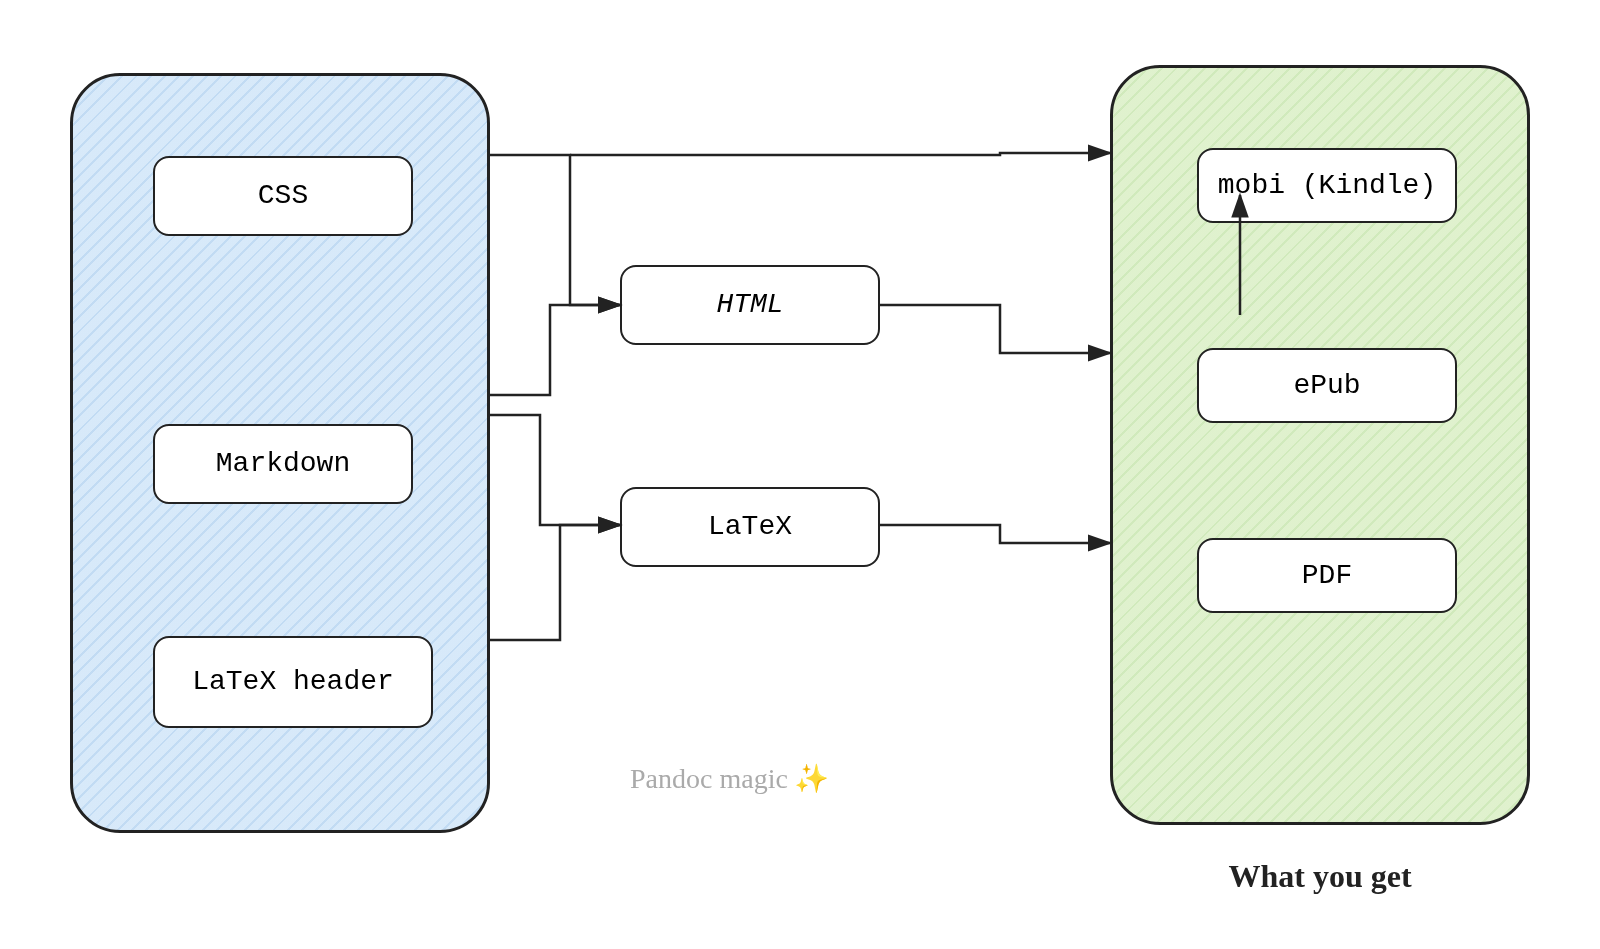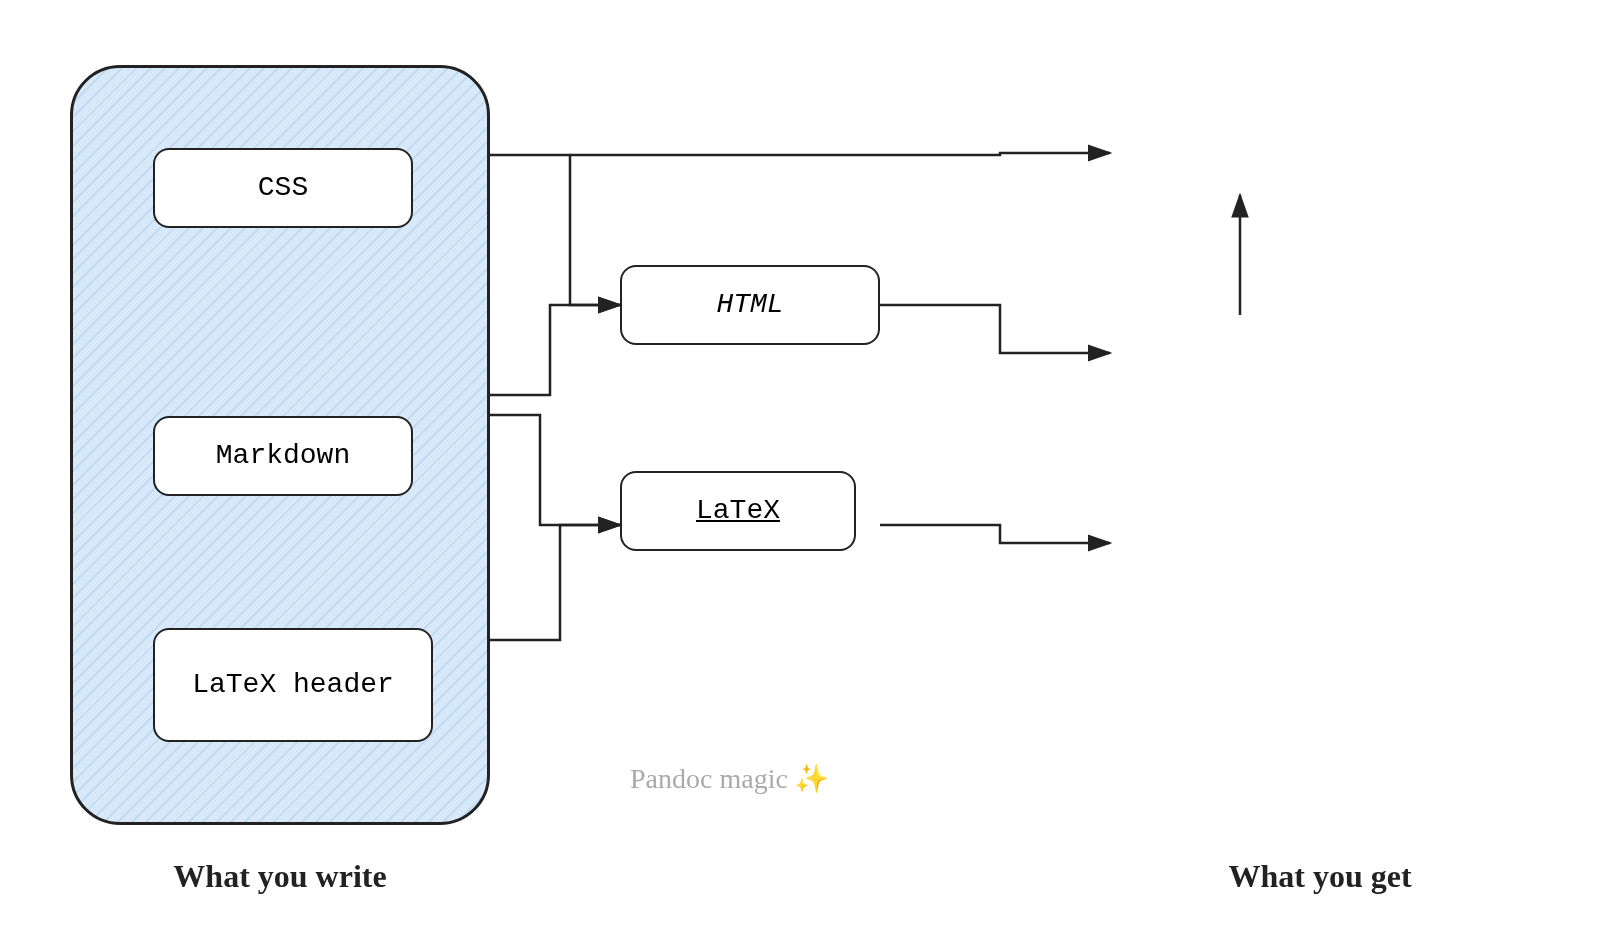--- a/index.html
+++ b/index.html
@@ -18,21 +18,21 @@
     .diagram-container {
       position: relative;
       width: 1500px;
       height: 880px;
     }
 
     
     .left-panel {
       position: absolute;
       left: 20px;
-      top: 30px;
+      top: 38px;
       width: 420px;
       height: 760px;
       border: 3px solid #222;
       border-radius: 50px;
       background: repeating-linear-gradient(
         -45deg,
         rgba(100, 160, 220, 0.25) 0px,
         rgba(100, 160, 220, 0.25) 2px,
         rgba(160, 200, 240, 0.15) 2px,
         rgba(160, 200, 240, 0.15) 10px
@@ -85,38 +85,37 @@
       top: 320px;
       width: 260px;
       height: 80px;
       margin-top: 28px;
     }
 
     .box-latex-header {
       left: 80px;
       top: 560px;
       width: 280px;
-      height: 114px;
+      height: 92px;
     }
 
     
     .box-html {
       left: 570px;
       top: 230px;
       width: 260px;
       height: 80px;
       font-style: italic;
     }
 
     .box-latex {
       left: 570px;
-      top: 436px;
-      width: 236px;
-      height: 80px;
-      text-decoration: underline;
+      top: 452px;
+      width: 260px;
+      height: 80px;
     }
 
     
     .box-mobi {
       right: 70px;
       top: 80px;
       width: 260px;
       height: 75px;
     }
 
@@ -186,35 +185,43 @@
       <span>CSS</span>
     </div>
     <div class="box box-markdown">
       <span>Markdown</span>
     </div>
     <div class="box box-latex-header">
       <span>LaTeX header</span>
     </div>
   </div>
 
+  <div class="right-panel">
+    <div class="box box-mobi">
+      <span>mobi (Kindle)</span>
+    </div>
+    <div class="box box-epub">
+      <span>ePub</span>
+    </div>
+    <div class="box box-pdf">
+      <span>PDF</span>
+    </div>
+  </div>
 
   <div class="box box-html">
     <span>HTML</span>
   </div>
   <div class="box box-latex">
     <span>LaTeX</span>
   </div>
 
   <div class="pandoc-label">
     <span>Pandoc magic ✨</span>
   </div>
 
-  <div class="panel-label label-left">
-    <span>What you write</span>
-  </div>
   <div class="panel-label label-right">
     <span>What you get</span>
   </div>
 
   <svg class="arrows-svg" viewBox="0 0 1500 880">
     <defs>
       <marker id="arrowhead" markerWidth="10" markerHeight="7" refX="9" refY="3.5" orient="auto">
         <polygon points="0 0, 10 3.5, 0 7" fill="#222"></polygon>
       </marker>
       <marker id="arrowhead2" markerWidth="10" markerHeight="7" refX="9" refY="3.5" orient="auto">

